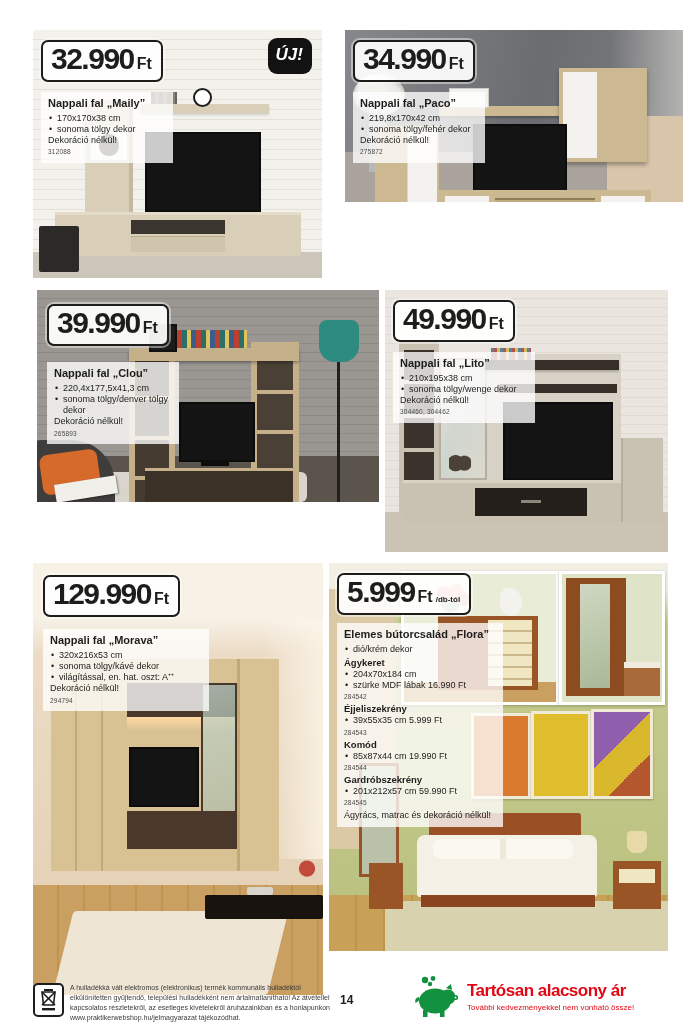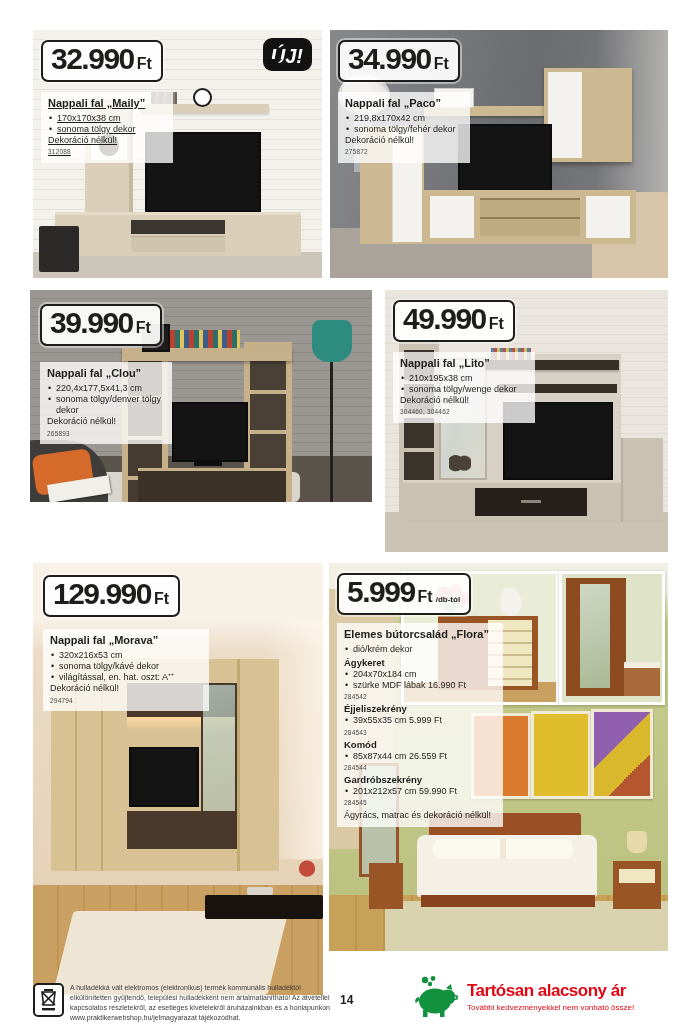--- a/index.html
+++ b/index.html
@@ -17,21 +17,21 @@
   
   .info{position:absolute;z-index:5;background:rgba(255,255,255,.78);padding:5px 7px 6px 7px;line-height:1.25;}
   .info .title{font-weight:bold;font-size:11px;margin-bottom:3px;line-height:1.15;}
   .spec{font-size:9px;padding-left:9px;position:relative;}
   .spec::before{content:"•";position:absolute;left:1px;top:0;}
   .note{font-size:9px;}
   .sku{font-size:6.5px;color:#4a4a4a;margin-top:2px;letter-spacing:.2px;}
   .subhead{font-weight:bold;font-size:9.5px;margin-top:2px;}
 
   
-  .badge{position:absolute;top:8px;right:10px;background:#121212;color:#fff;font-weight:bold;font-style:italic;font-size:20px;padding:7px 9px 3px 8px;border-radius:9px;z-index:7;}
+  .badge{position:absolute;top:8px;right:10px;background:#121212;color:#fff;font-weight:bold;font-style:italic;font-size:17px;padding:7px 9px 9px 8px;border-radius:9px;z-index:7;}
   .badge::after{content:"";position:absolute;left:5px;bottom:-10px;width:0;height:0;border:11px solid transparent;border-top-color:#121212;border-left-width:3px;border-right-width:11px;}
 
   
   .weee-box{position:absolute;left:33px;top:983px;width:27px;height:30px;border:2px solid #1d1d1b;border-radius:5px;display:flex;align-items:center;justify-content:center;background:#fff;}
   .weee-text{position:absolute;left:70px;top:983px;width:272px;font-size:7px;line-height:1.45;color:#3a3a3a;}
   .page-num{position:absolute;left:340px;top:993px;font-size:12px;font-weight:bold;}
   .promo{position:absolute;left:413px;top:975px;display:flex;align-items:center;gap:8px;}
   .promo-title{font-size:17px;font-weight:bold;color:#e30613;letter-spacing:-.5px;line-height:1.1;}
   .promo-sub{font-size:8px;color:#e30613;margin-top:3px;}
 
@@ -55,30 +55,30 @@
     <div class="abs wood1" style="left:22px;top:182px;width:246px;height:44px;box-shadow:inset 0 3px #e4dcc9;"></div>
     <div class="abs" style="left:98px;top:190px;width:94px;height:14px;background:#3a362f;"></div>
     <div class="abs" style="left:98px;top:206px;width:94px;height:16px;background:#cfc5ac;box-shadow:inset 0 1px #b9ad92;"></div>
     <div class="abs" style="left:6px;top:196px;width:40px;height:46px;background:#2b2a28;border-radius:2px;"></div>
   </div>
   <div class="pricebox">
     <span class="price">32.990</span>
     <span class="cur">Ft</span>
   </div>
   <div class="badge">ÚJ!</div>
-  <div class="info" style="left:8px;top:62px;width:118px;text-decoration:underline;">
+  <div class="info" style="left:8px;top:62px;width:118px;">
     <div class="title">Nappali fal „Maily”</div>
     <div class="spec">170x170x38 cm</div>
     <div class="spec">sonoma tölgy dekor</div>
     <div class="note">Dekoráció nélkül!</div>
     <div class="sku">312088</div>
   </div>
 </div>
 
-<div class="tile" style="left:330px;top:30px;width:338px;height:248px;">
+<div class="tile" style="left:345px;top:30px;width:338px;height:172px;">
   <div class="photo" style="background:linear-gradient(100deg,#87888b 0%,#6b6c6f 55%,#808184 100%);">
     <div class="abs" style="right:0;top:0;width:72px;height:200px;background:linear-gradient(90deg,rgba(225,222,216,0),rgba(225,222,216,.55));"></div>
     <div class="abs" style="left:0;bottom:0;width:100%;height:50px;background:#a9a39b;"></div>
     <div class="abs" style="right:-8px;bottom:0;width:84px;height:86px;background:#d8c5aa;border-radius:12px 12px 0 0;"></div>
     <div class="abs" style="left:24px;top:80px;width:18px;height:62px;background:#b9bcc0;opacity:.8;"></div>
     <div class="abs" style="left:8px;top:44px;width:52px;height:42px;border-radius:50%;background:radial-gradient(circle at 35% 40%,#f3f2ef 30%,rgba(243,242,239,0) 62%),radial-gradient(circle at 70% 55%,#e9e8e4 28%,rgba(233,232,228,0) 60%);"></div>
     <div class="abs" style="left:30px;top:96px;width:64px;height:118px;background:#cdb991;"></div>
     <div class="abs" style="left:62px;top:98px;width:30px;height:114px;background:#f4f2ee;box-shadow:inset 1px 0 #d9d6d0;"></div>
     <div class="abs" style="left:94px;top:76px;width:120px;height:10px;background:#cdb991;box-shadow:0 2px 2px rgba(0,0,0,.25);"></div>
     <div class="abs" style="left:104px;top:58px;width:38px;height:18px;background:#f2f1ee;border:1px solid #cfccc6;"></div>
@@ -96,21 +96,21 @@
   </div>
   <div class="info" style="left:8px;top:62px;width:118px;">
     <div class="title">Nappali fal „Paco”</div>
     <div class="spec">219,8x170x42 cm</div>
     <div class="spec">sonoma tölgy/fehér dekor</div>
     <div class="note">Dekoráció nélkül!</div>
     <div class="sku">275872</div>
   </div>
 </div>
 
-<div class="tile" style="left:30px;top:290px;width:342px;height:212px;">
+<div class="tile" style="left:37px;top:290px;width:342px;height:212px;">
   <div class="photo" style="background:repeating-linear-gradient(180deg,#9a9691 0 8px,#8d8984 8px 9px);">
     <div class="abs" style="left:0;bottom:0;width:100%;height:46px;background:#5a544c;"></div>
     <div class="abs" style="left:55px;bottom:0;width:215px;height:30px;background:#d9d5cc;border-radius:6px;"></div>
     <div class="abs" style="left:92px;top:58px;width:46px;height:178px;background:#c6b089;"></div>
     <div class="abs" style="left:98px;top:70px;width:34px;height:160px;background:repeating-linear-gradient(180deg,#453b31 0 36px,#c6b089 36px 40px);"></div>
     <div class="abs" style="left:214px;top:52px;width:48px;height:186px;background:#c6b089;"></div>
     <div class="abs" style="left:220px;top:64px;width:36px;height:168px;background:repeating-linear-gradient(180deg,#4a4036 0 36px,#c6b089 36px 40px);"></div>
     <div class="abs" style="left:92px;top:58px;width:170px;height:13px;background:#c6b089;box-shadow:0 2px 3px rgba(0,0,0,.3);"></div>
     <div class="abs" style="left:140px;top:40px;width:70px;height:18px;background:repeating-linear-gradient(90deg,#b8412f 0 5px,#2e6e68 5px 10px,#e0c35a 10px 14px,#3a5d8a 14px 19px);"></div>
     <div class="abs" style="left:112px;top:34px;width:24px;height:24px;background:#1e1c1a;border:2px solid #111;"></div>
@@ -245,21 +245,21 @@
     <div class="subhead">Ágykeret</div>
     <div class="spec">204x70x184 cm</div>
     <div class="spec">szürke MDF lábak 16.990 Ft</div>
     <div class="sku">284542</div>
 
     <div class="subhead">Éjjeliszekrény</div>
     <div class="spec">39x55x35 cm 5.999 Ft</div>
     <div class="sku">284543</div>
 
     <div class="subhead">Komód</div>
-    <div class="spec">85x87x44 cm 26.559 Ft</div>
+    <div class="spec">85x87x44 cm 19.990 Ft</div>
     <div class="sku">284544</div>
 
     <div class="subhead">Gardróbszekrény</div>
     <div class="spec">201x212x57 cm 59.990 Ft</div>
     <div class="sku">284545</div>
 
     <div class="note" style="margin-top:3px;">Ágyrács, matrac és dekoráció nélkül!</div>
   </div>
 </div>
 

